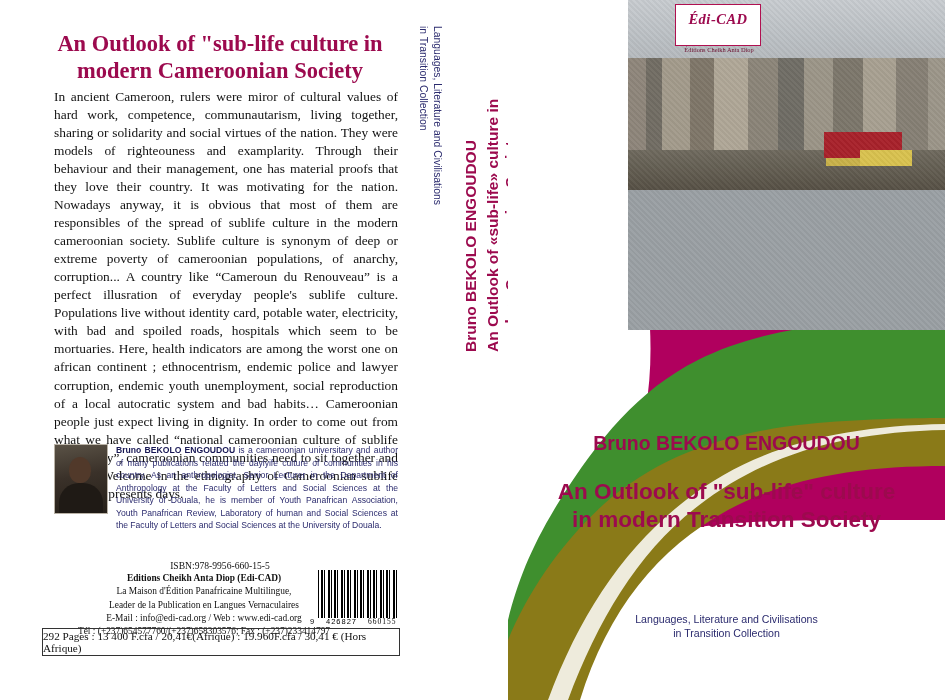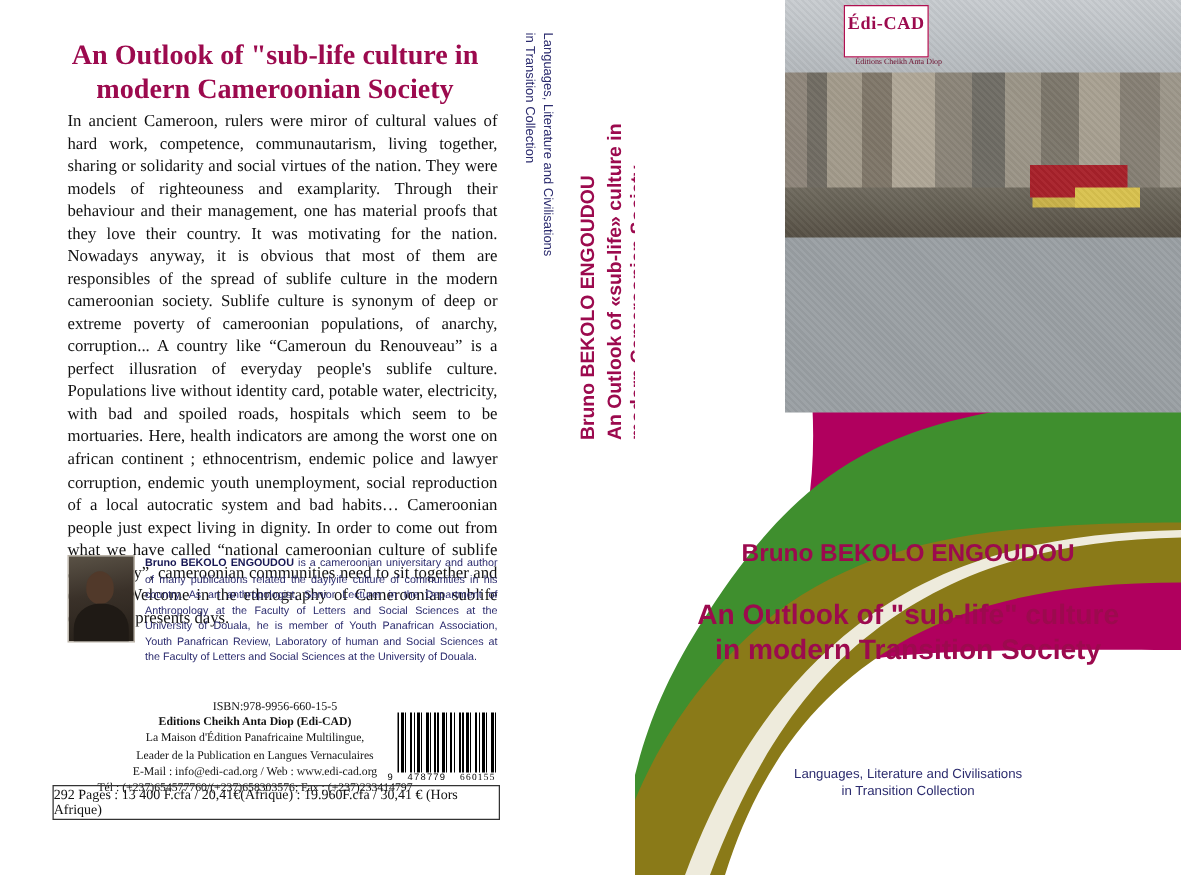--- a/index.html
+++ b/index.html
@@ -335,26 +335,27 @@
     font-size: 10.6px;
     line-height: 1.35;
     color: #2b2b6e;
   }
 
   
   #logo-box {
     position: absolute;
     left: 675px;
     top: 4px;
-    width: 68px;
+    width: 86px;
     height: 42px;
     background: #ffffff;
     border: 1px solid #b01050;
     box-sizing: border-box;
     text-align: center;
+    font-style: italic;
   }
   #logo-text {
     margin-top: 6px;
     font-family: "Liberation Serif", serif;
     font-size: 14.5px;
     font-weight: bold;
     color: #9c0a4e;
     letter-spacing: 0.5px;
   }
   #logo-sub {
@@ -398,21 +399,21 @@
       <div class="pub-name">Editions Cheikh Anta Diop (Edi-CAD)</div>
       <div>La Maison d'Édition Panafricaine Multilingue,</div>
       <div>Leader de la Publication en Langues Vernaculaires</div>
       <div>E-Mail : info@edi-cad.org  / Web : www.edi-cad.org</div>
       <div>Tél : (+237)654577760/(+237)658303576; Fax : (+237)233414797</div>
     </div>
 
     <div id="barcode">
       <div class="bars"></div>
       <div class="num-left">9</div>
-      <div class="num-mid">478779</div>
+      <div class="num-mid">426827</div>
       <div class="num-right">660155</div>
     </div>
 
     <div id="price-box">292 Pages : 13 400 F.cfa / 20,41€(Afrique) : 19.960F.cfa / 30,41 € (Hors Afrique)</div>
   </div>
 
   <div id="spine">
     <div id="spine-collection">
       <span>Languages, Literature and Civilisations</span><br>
       <span>in Transition Collection</span>

